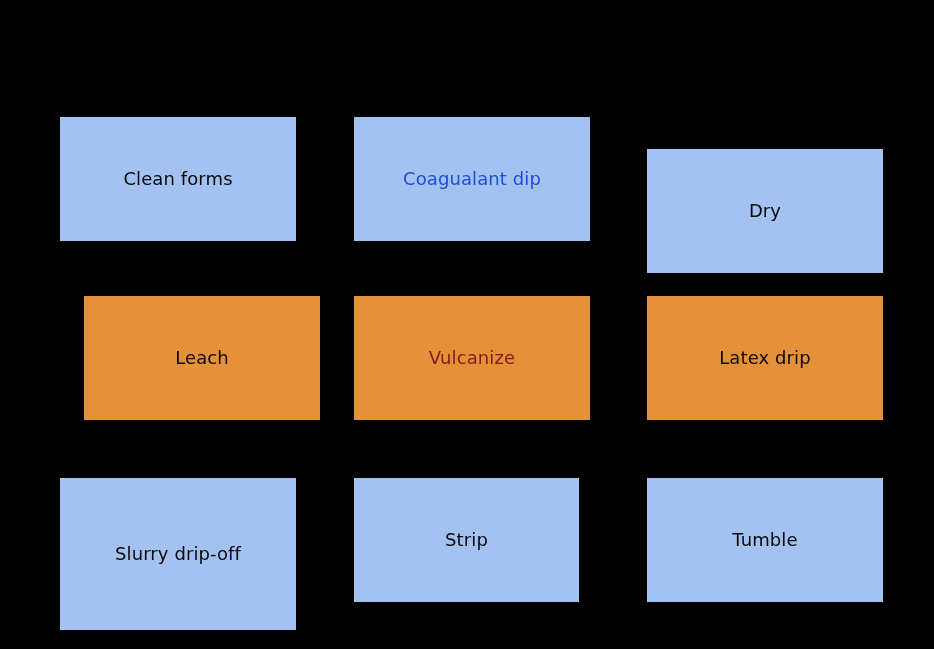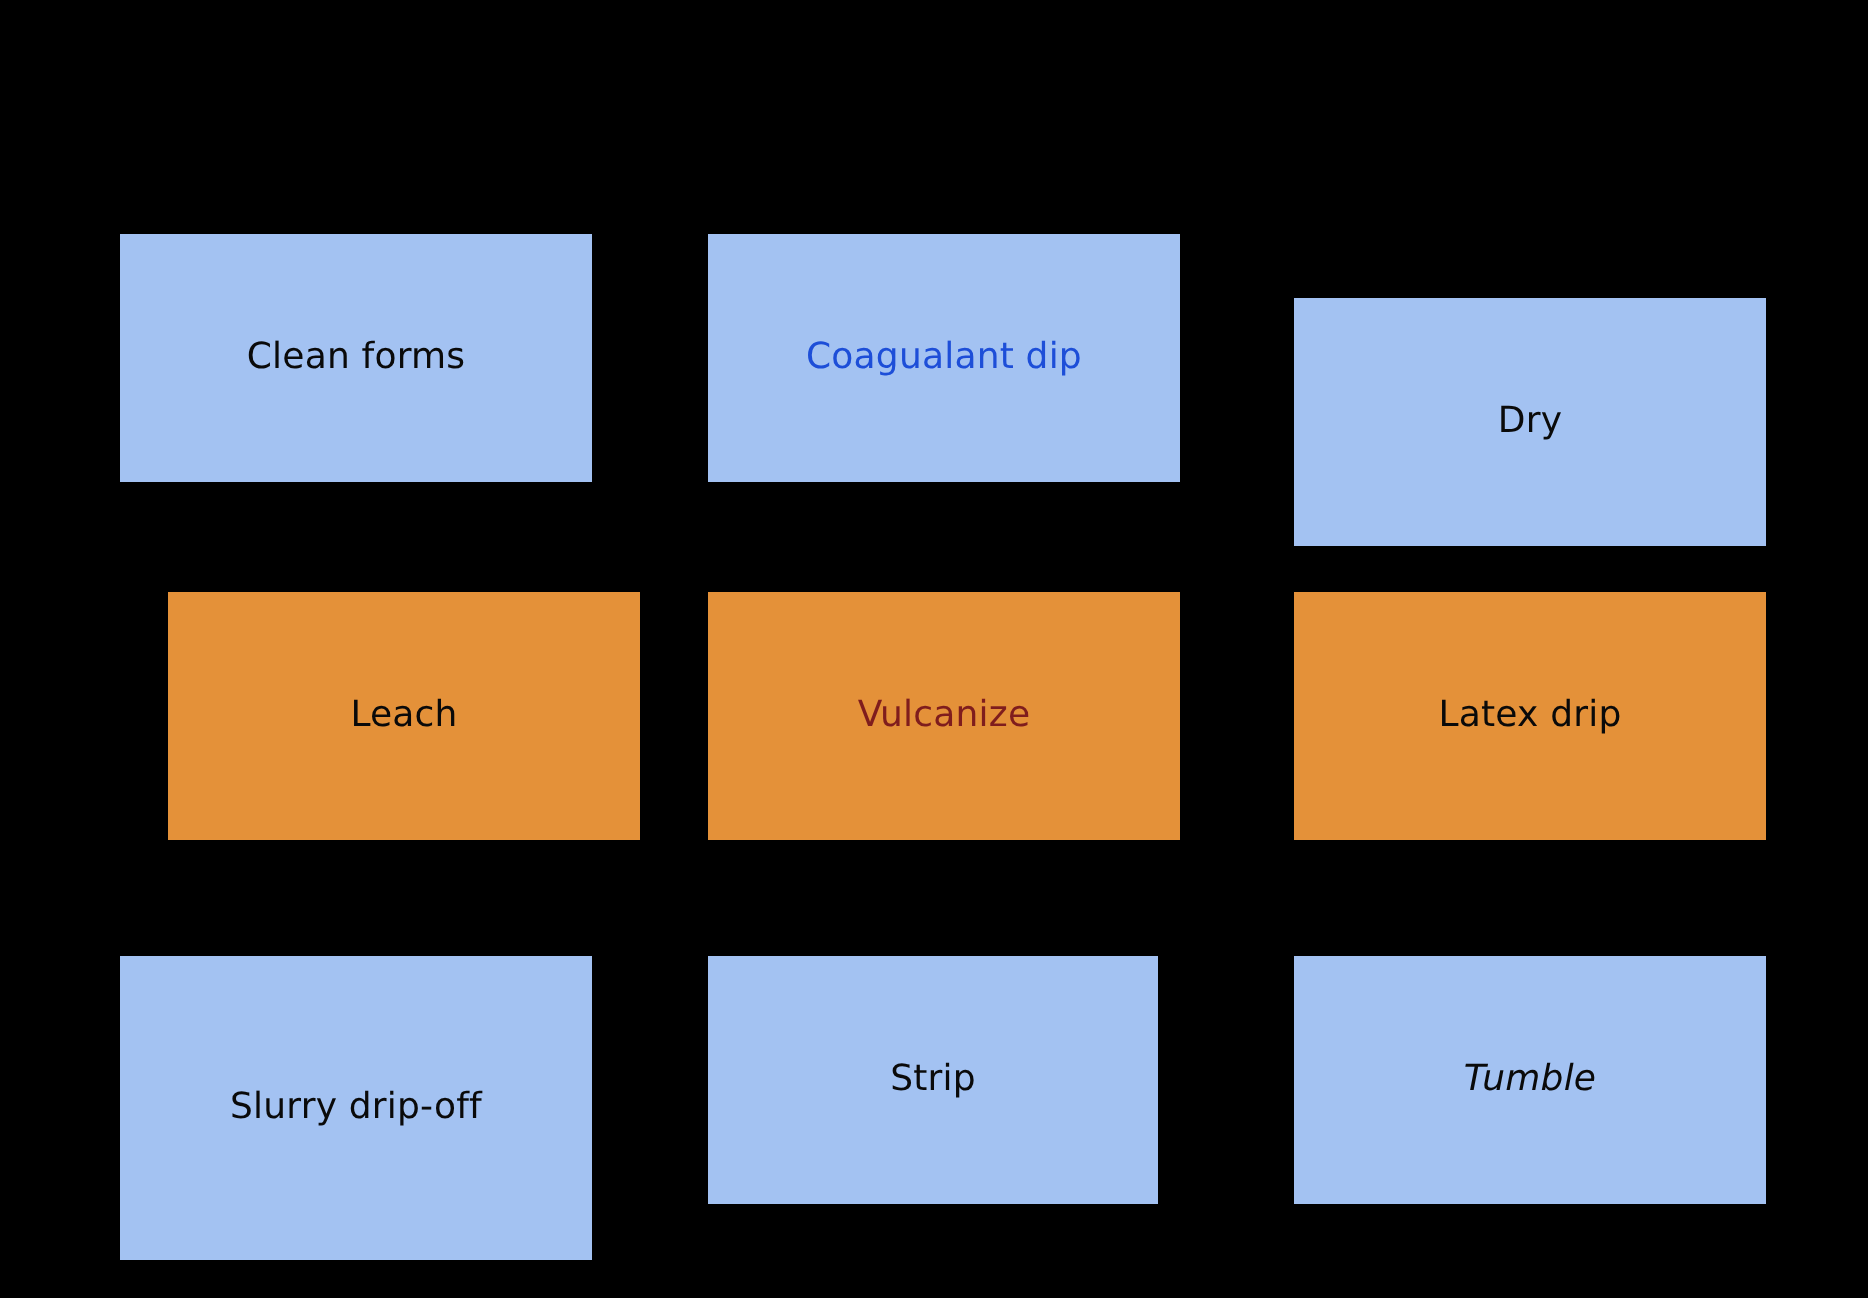--- a/index.html
+++ b/index.html
@@ -103,17 +103,17 @@
   </div>
   <div class="node" style="left: 647px; top: 296px; width: 236px; height: 124px; background: rgb(228, 145, 57); color: rgb(10, 10, 10);">
     <span class="node-label">Latex drip</span>
   </div>
   <div class="node" style="left: 60px; top: 478px; width: 236px; height: 152px; background: rgb(163, 194, 242); color: rgb(10, 10, 10);">
     <span class="node-label">Slurry drip-off</span>
   </div>
   <div class="node" style="left: 354px; top: 478px; width: 225px; height: 124px; background: rgb(163, 194, 242); color: rgb(10, 10, 10);">
     <span class="node-label">Strip</span>
   </div>
-  <div class="node" style="left: 647px; top: 478px; width: 236px; height: 124px; background: rgb(163, 194, 242); color: rgb(10, 10, 10); font-style: italic;">
+  <div class="node" style="left: 647px; top: 478px; width: 236px; height: 124px; background: rgb(163, 194, 242); color: rgb(10, 10, 10);">
     <span class="node-label">Tumble</span>
   </div>
 
 </div>
 
 </body></html>

